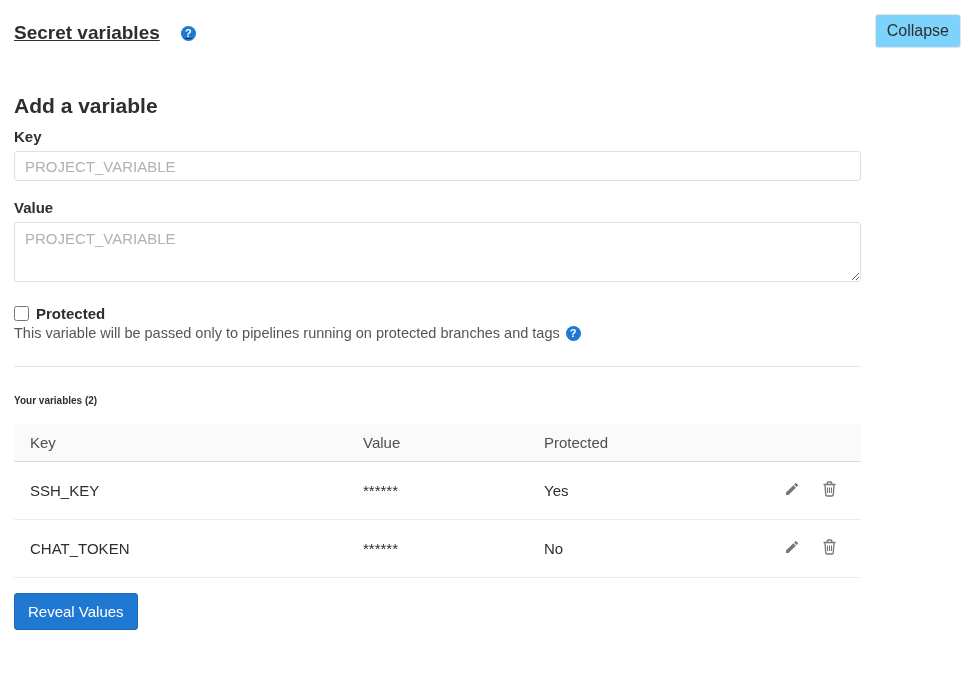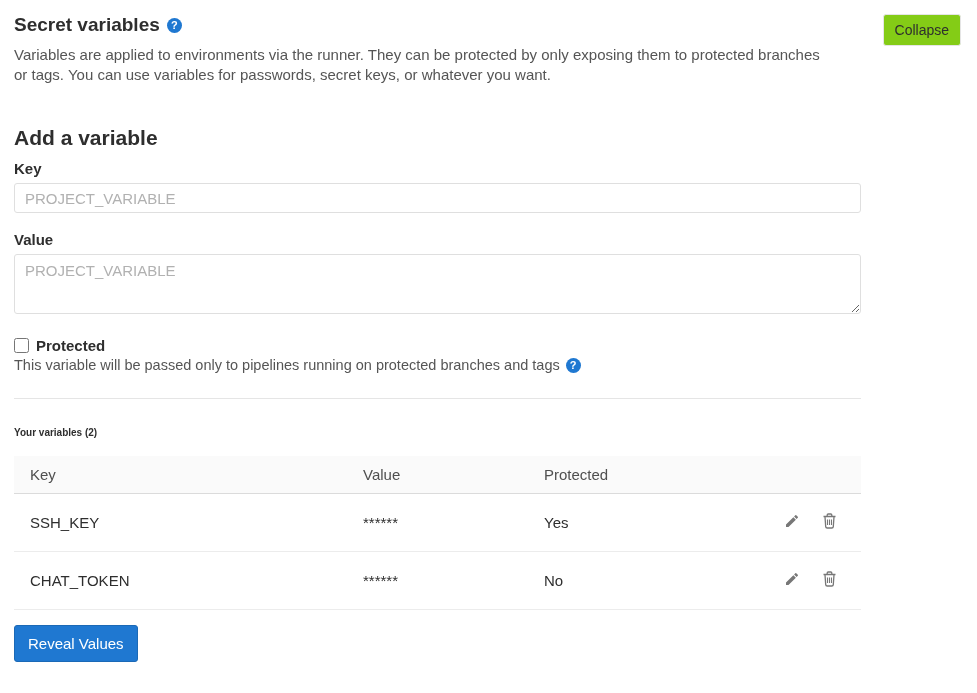--- a/index.html
+++ b/index.html
@@ -11,40 +11,40 @@
     font-size: 15px;
     overflow: hidden;
   }
   .section { padding: 14px 16px 16px 14px; }
   .section-header {
     display: flex; justify-content: space-between; align-items: flex-start;
     margin-bottom: 44px;
   }
   .header-left { max-width: 848px; }
   .page-title {
-    font-size: 19px; font-weight: bold; margin: 0 0 9px 0;
-    display: flex; align-items: center; gap: 7px; line-height: 22px;
+    font-size: 19px; font-weight: bold; margin: 8px 0 9px 0;
+    display: flex; align-items: center; gap: 21px; line-height: 22px; text-decoration: underline;
   }
   .help-badge {
     display: inline-flex; align-items: center; justify-content: center;
     width: 15px; height: 15px; border-radius: 50%;
     background: #1f78d1; color: #fff;
     font-size: 11px; font-weight: bold; line-height: 1;
     text-decoration: none; cursor: pointer; flex: 0 0 auto;
   }
   .section-description {
     color: #555; line-height: 20px; margin: 0; max-width: 823px;
   }
   .btn {
     display: inline-block; border-radius: 3px; cursor: pointer;
     font-family: "Liberation Sans", sans-serif; font-size: 15px; line-height: 1;
   }
   .btn-collapse {
-    background: #84cc16; border: 1px solid #e5e5e5; color: #2e2e2e;
-    padding: 8px 11px; font-size: 14px;
+    background: #7dd3fc; border: 1px solid #e5e5e5; color: #2e2e2e;
+    padding: 8px 11px; font-size: 16px;
   }
   .content { width: 847px; }
   .form-heading { font-size: 21px; font-weight: bold; margin: 0 0 13px 0; line-height: 18px; }
   .field-label { display: block; font-weight: bold; margin-bottom: 6px; line-height: 17px; }
   .text-input {
     width: 100%; height: 30px; border: 1px solid #dfdfdf; border-radius: 3px;
     padding: 0 10px; font-size: 15px; color: #2e2e2e; background: #fff;
     font-family: "Liberation Sans", sans-serif;
   }
   .text-area {
@@ -98,21 +98,20 @@
 <body>
 
 <div class="section">
 
   <div class="section-header">
     <div class="header-left">
       <h4 class="page-title">
         <span>Secret variables</span>
         <span class="help-badge">?</span>
       </h4>
-      <p class="section-description">Variables are applied to environments via the runner. They can be protected by only exposing them to protected branches or tags. You can use variables for passwords, secret keys, or whatever you want.</p>
     </div>
     <button class="btn btn-collapse">Collapse</button>
   </div>
 
   <div class="content">
     <h5 class="form-heading">Add a variable</h5>
 
     <div class="field-group-key">
       <label class="field-label">Key</label>
       <input type="text" class="text-input" placeholder="PROJECT_VARIABLE" style="">

